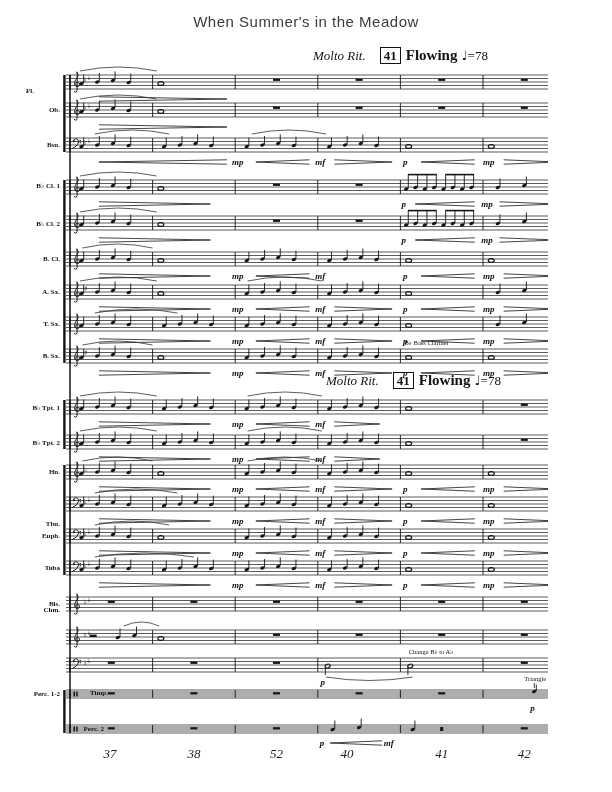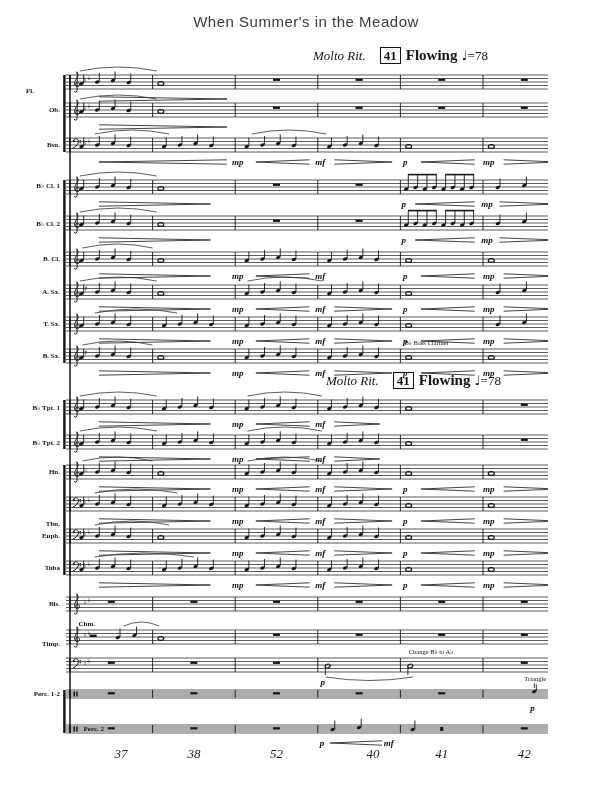--- a/index.html
+++ b/index.html
@@ -1071,26 +1071,26 @@
       <div class="slabel" style="top: 287.5px;">A. Sx.</div>
       <div class="slabel" style="top: 319.5px;">T. Sx.</div>
       <div class="slabel" style="top: 351.5px;">B. Sx.</div>
       <div class="slabel" style="top: 402.5px;">B♭ Tpt. 1</div>
       <div class="slabel" style="top: 437.5px;">B♭ Tpt. 2</div>
       <div class="slabel" style="top: 467.5px;">Hn.</div>
       <div class="slabel" style="top: 499.5px; margin-top: 20px;">Tbn.</div>
       <div class="slabel" style="top: 531.5px;">Euph.</div>
       <div class="slabel" style="top: 563.5px;">Tuba</div>
       <div class="slabel" style="top: 599.5px;">Bls.</div>
-      <div class="slabel" style="top: 620px; margin-left: 35px;">Chm.</div>
-      <div class="slabel" style="top: 640px;">Timp.</div>
+      <div class="slabel" style="top: 606px;">Chm.</div>
+      <div class="slabel" style="top: 689px; padding-left: 48px;">Timp.</div>
       <div class="slabel" style="top: 689.5px;">Perc. 1-2</div>
       <div class="slabel" style="top: 724.5px; padding-left: 44px;">Perc. 2</div>
     </div>
   <div id="mnums">
-      <div class="mnum" style="left: 101px; text-align: center;">37</div>
+      <div class="mnum" style="left: 90px; text-align: center;">37</div>
       <div class="mnum" style="left: 173.9px;">38</div>
       <div class="mnum" style="left: 256.5px;">52</div>
-      <div class="mnum" style="left: 353px;">40</div>
+      <div class="mnum" style="left: 327px;">40</div>
       <div class="mnum" style="left: 421.7px;">41</div>
       <div class="mnum" style="left: 504.3px;">42</div>
     </div>
 </div>
 
 </body></html>

